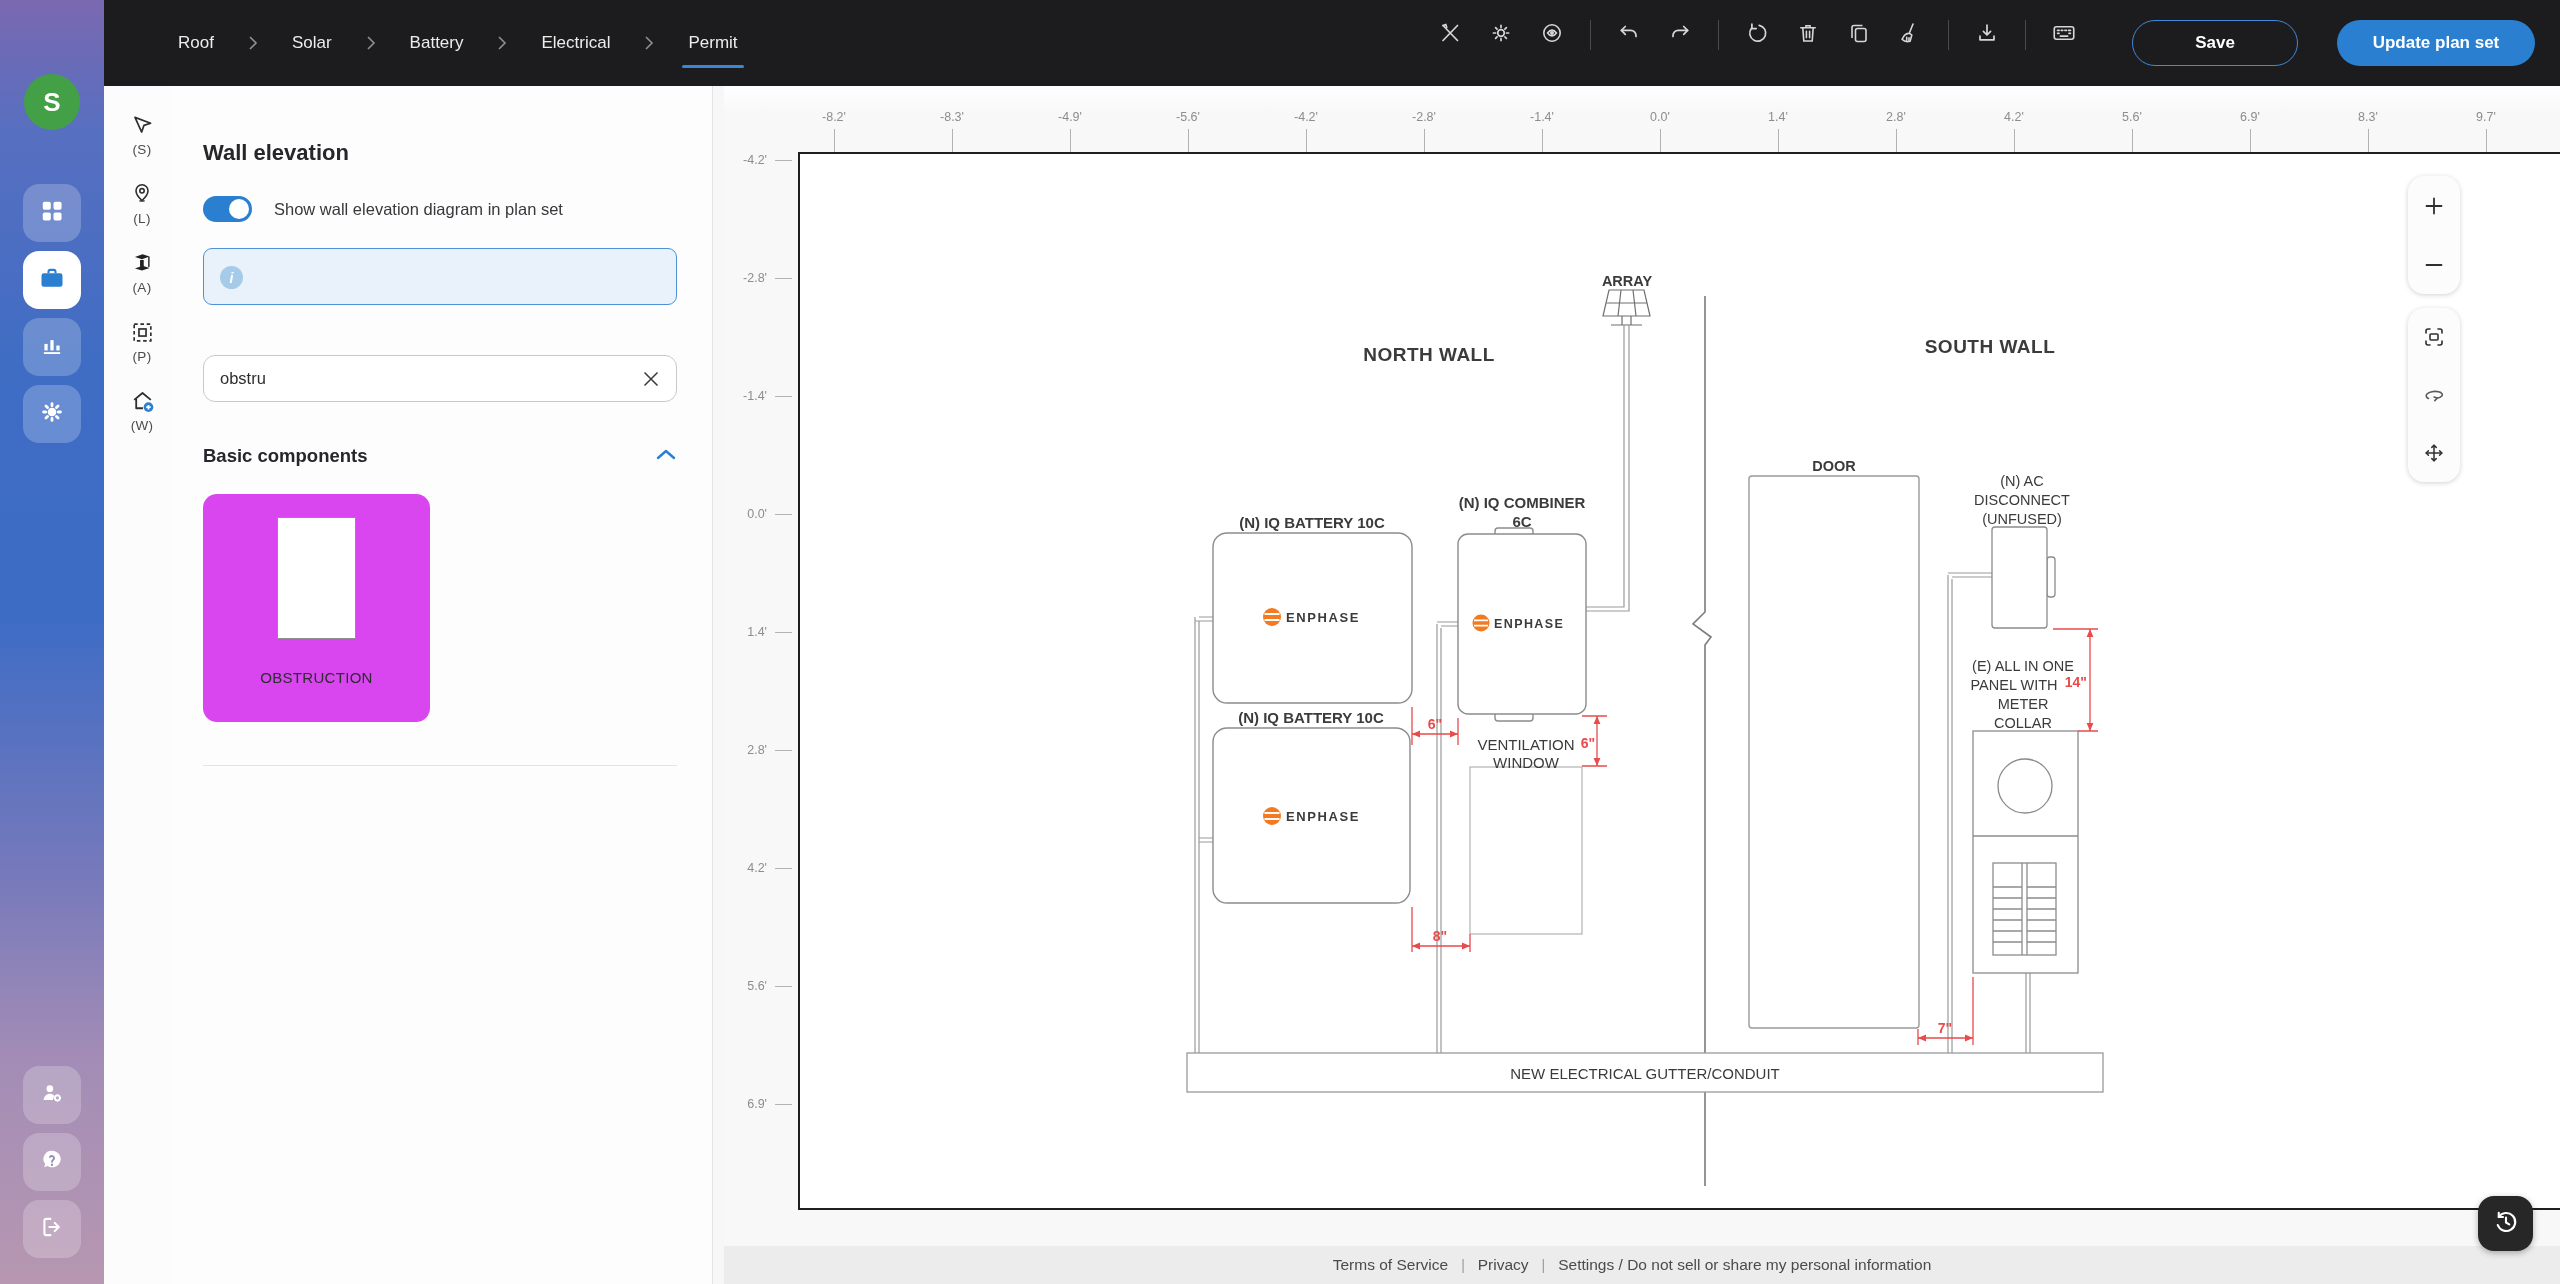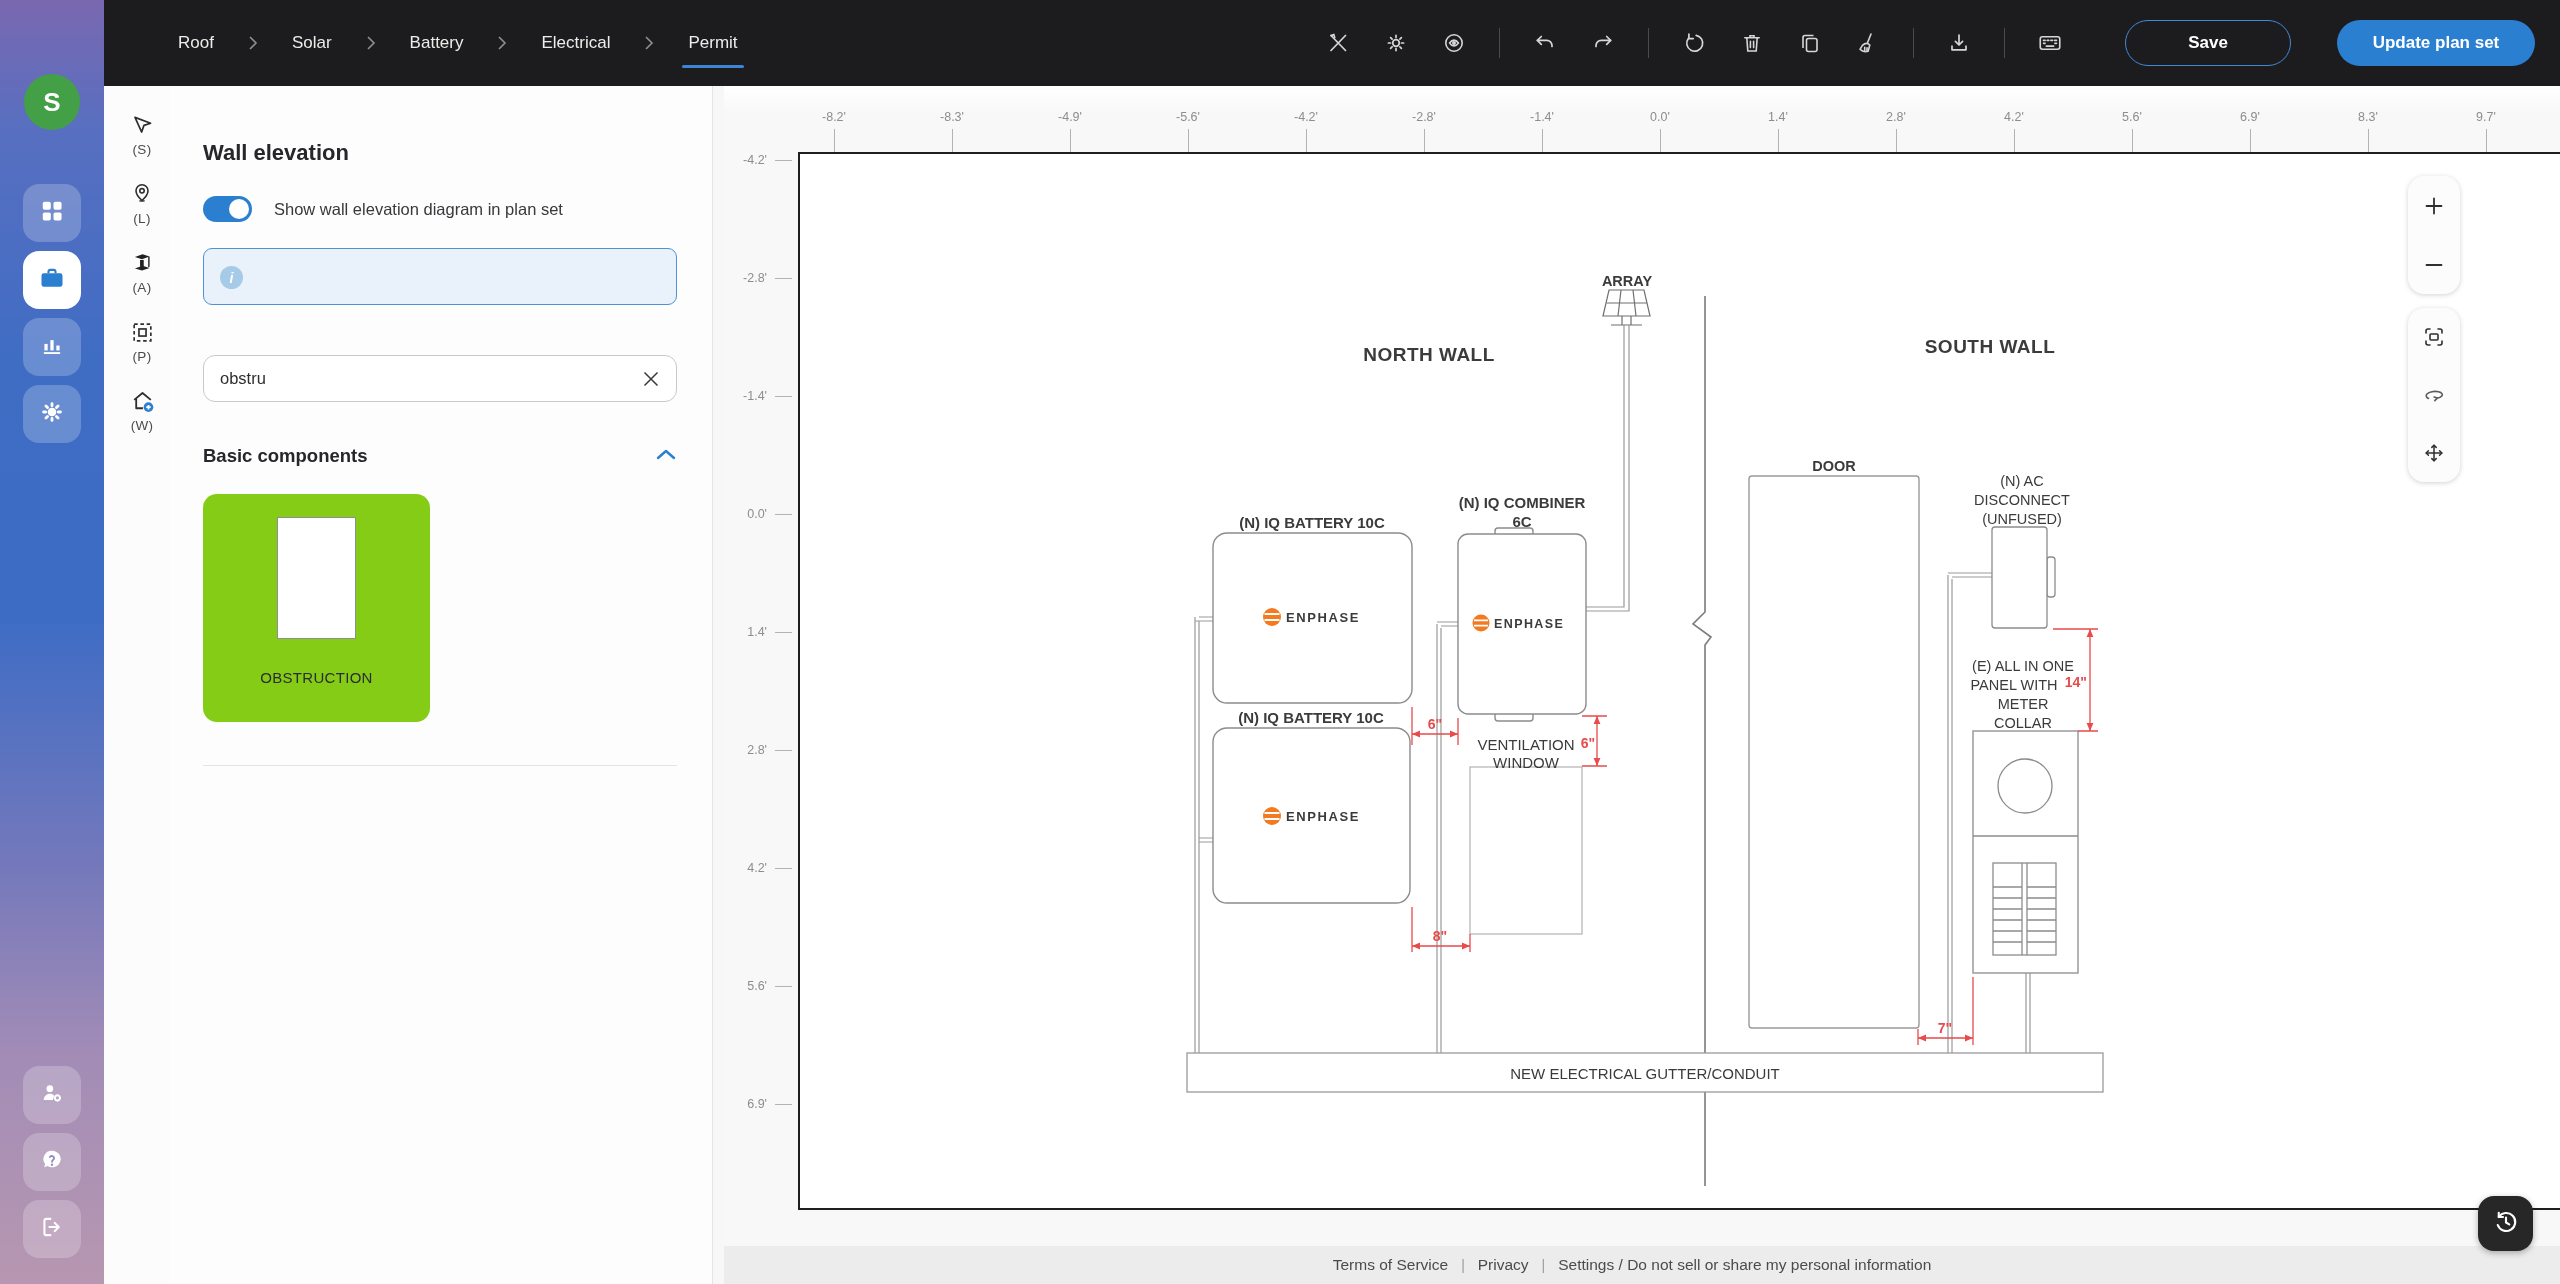--- a/index.html
+++ b/index.html
@@ -20,21 +20,21 @@
   .rail-bottom { margin-top:auto; margin-bottom:26px; display:flex; flex-direction:column; gap:9px; }
 
   
   .header { position:absolute; left:104px; top:0; width:2456px; height:86px; background:#1c1c1e;
     display:flex; align-items:center; }
   .crumbs { display:flex; align-items:center; gap:34px; padding-left:74px; }
   .crumb { position:relative; color:#ececea; font-size:17px; cursor:default; }
   .crumb.active { font-weight:500; }
   .crumb.active .underline { position:absolute; left:-6px; right:-6px; bottom:-15px; height:3px; background:#3b84d6; border-radius:2px; }
   .csep svg { display:block; }
-  .toolbar { margin-left:auto; display:flex; align-items:center; gap:32px; }
+  .toolbar { margin-left:auto; display:flex; align-items:flex-start; gap:25px; }
   .hicon { width:26px; height:26px; display:flex; align-items:center; justify-content:center; }
   .hicon svg { display:block; }
   .tsep { width:1px; height:30px; background:#4a4a4a; }
   .btn-save { margin-left:30px; width:166px; height:46px; border-radius:23px; border:1.5px solid #3f89d8;
     color:#fff; font-size:17px; font-weight:600; background:transparent; display:flex; align-items:center; justify-content:center; }
   .btn-update { margin-left:14px; margin-right:25px; width:198px; height:46px; border-radius:23px;
     background:#2b7fd0; color:#fff; font-size:17px; font-weight:600; display:flex; align-items:center; justify-content:center; }
 
   
   .tool-rail { position:absolute; left:104px; top:86px; width:77px; height:1198px; background:#fcfcfc;
@@ -55,21 +55,21 @@
     padding:15px 18px 15px 16px; display:flex; gap:14px; }
   .infobox .ibadge { flex:none; width:23px; height:23px; border-radius:50%; background:#a5cbe9; color:#fff;
     font-size:14px; font-weight:700; font-style:italic; display:flex; align-items:center; justify-content:center; margin-top:2px; }
   .infobox .itext { color:#3a7ec0; font-size:16.5px; line-height:1.62; }
   .search { margin-top:50px; height:47px; border:1px solid #c9c9c9; border-radius:12px; background:#fff;
     display:flex; align-items:center; padding:0 14px 0 16px; }
   .search input { border:none; outline:none; flex:1; font-size:16.5px; color:#2f2f2f; font-family:inherit; background:transparent; }
   .search .clear { width:22px; height:22px; display:flex; align-items:center; justify-content:center; }
   .section-row { margin-top:43px; display:flex; align-items:center; justify-content:space-between; }
   .section-title { font-size:18.5px; font-weight:700; color:#26262b; }
-  .comp-card { margin-top:27px; width:227px; height:228px; background:#84cc16; border-radius:14px;
+  .comp-card { margin-top:27px; width:227px; height:228px; background:#d946ef; border-radius:14px;
     display:flex; flex-direction:column; align-items:center; }
   .comp-thumb { margin-top:23px; width:79px; height:122px; background:#fff; border:1px solid #8f8f8f; }
   .comp-label { margin-top:30px; font-size:15px; color:#2c2c30; letter-spacing:0.3px; }
   .panel-divider { margin-top:43px; height:1px; background:#e4e4e4; }
 
   
   .canvas { position:absolute; left:724px; top:86px; width:1836px; height:1198px;
     background:linear-gradient(#ffffff 0px,#f8f8f8 26px); }
   .sheet { position:absolute; left:74px; top:66px; width:1762px; height:1058px; background:#fff;
     border:2px solid #1f1f1f; border-right:none; }

